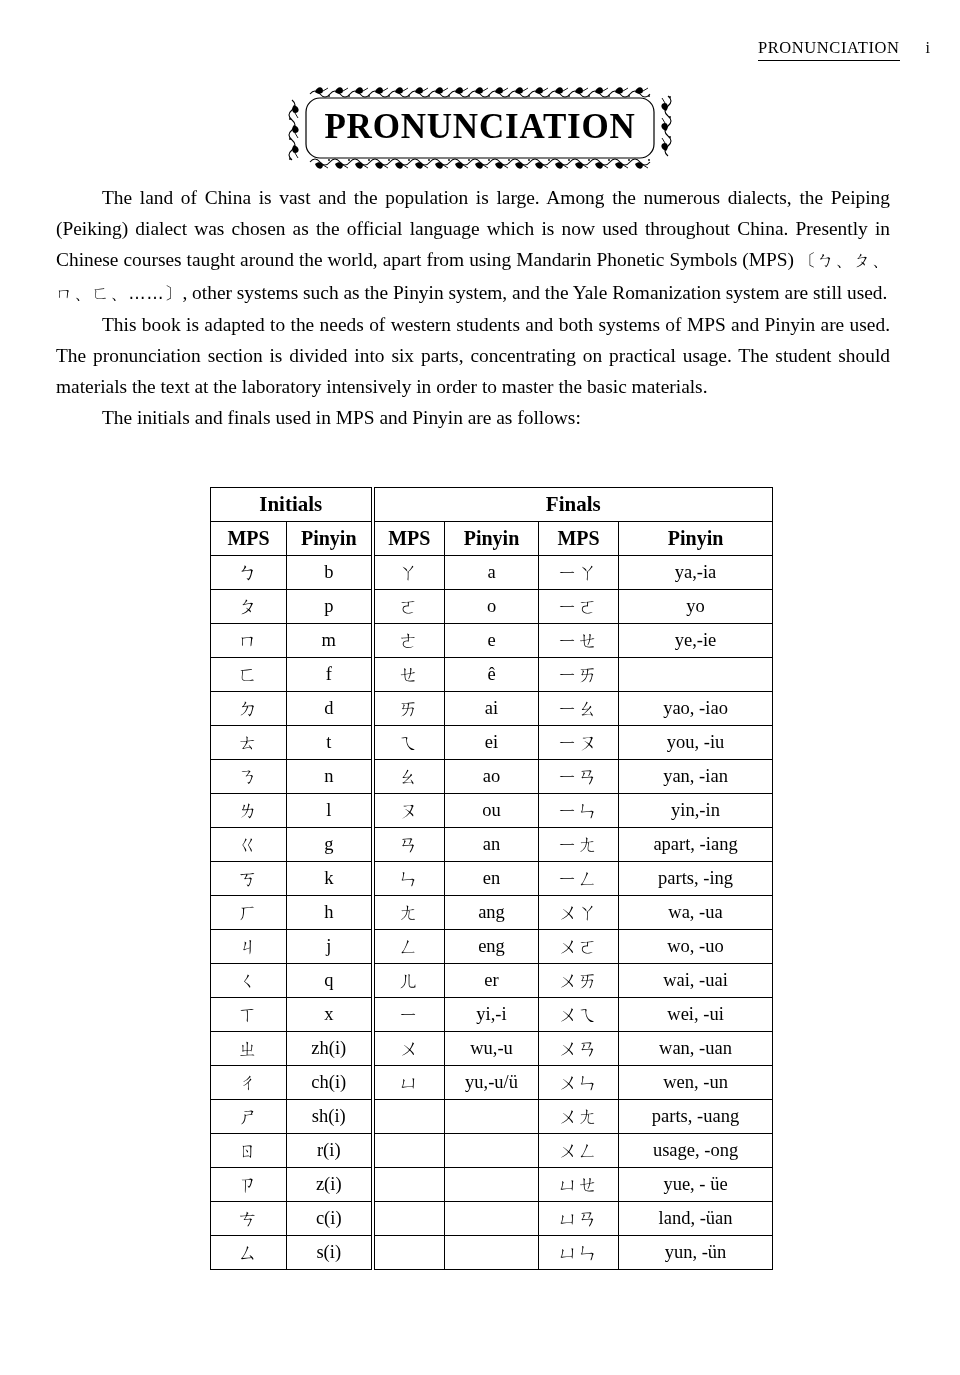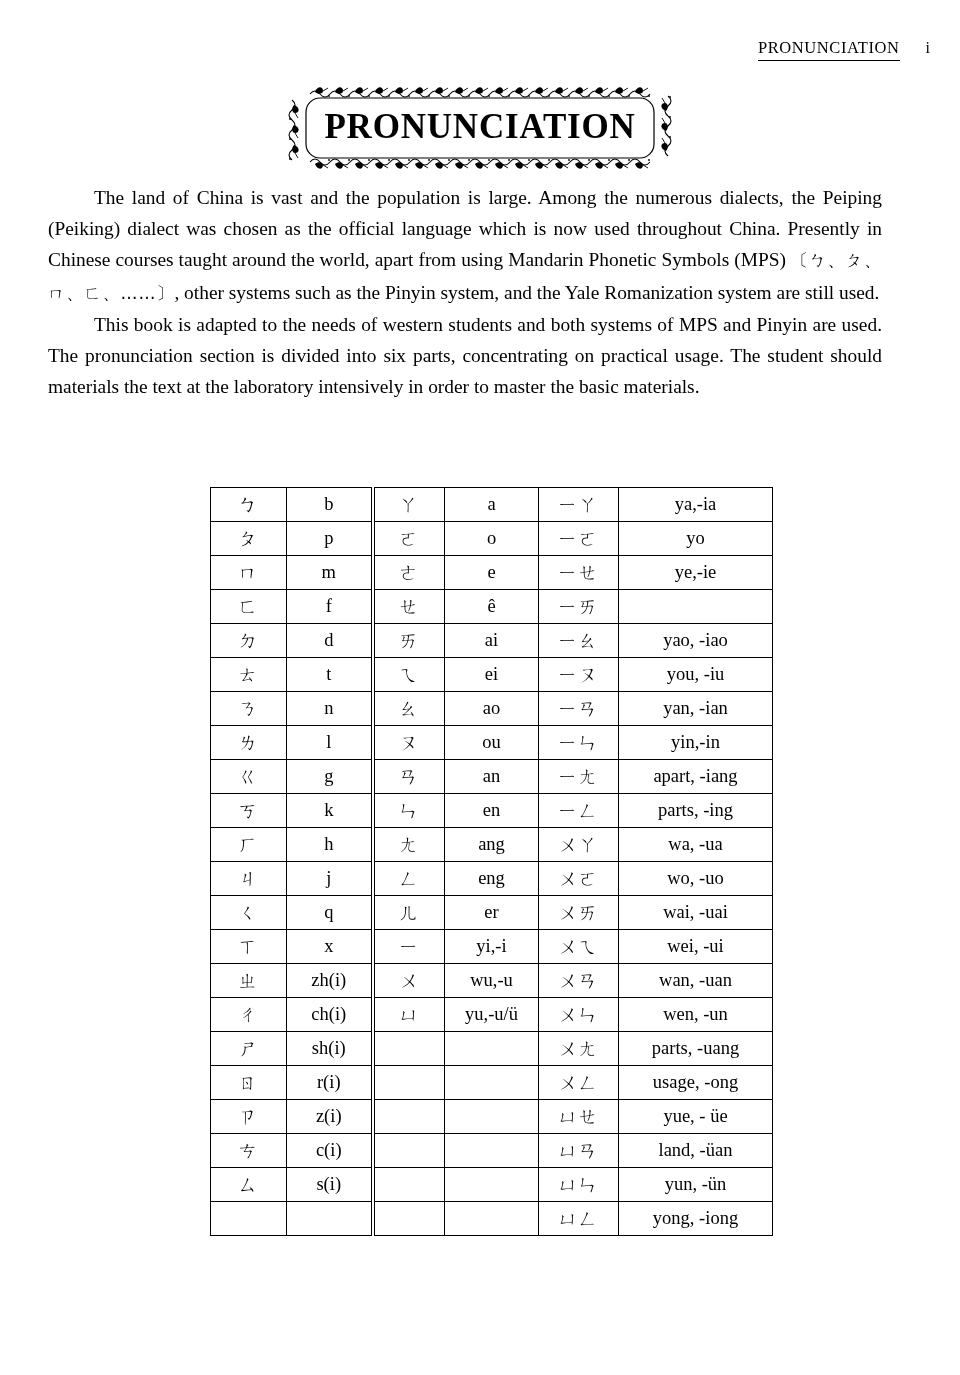--- a/index.html
+++ b/index.html
@@ -62,21 +62,21 @@
     font-size: 35px;
     font-weight: bold;
     letter-spacing: 0.8px;
     font-family: "Liberation Serif", serif;
     padding-bottom: 2px;
   }
 
   
   .body-text {
     position: absolute;
-    left: 48px;
+    left: 56px;
     top: 182px;
     width: 834px;
   }
   .body-text p {
     margin: 0 0 0 0;
     font-size: 19.4px;
     line-height: 31.2px;
     text-align: justify;
     text-indent: 46px;
     font-family: "Liberation Serif", serif;
@@ -226,33 +226,46 @@
     </g>
 
     <rect x="22" y="12" width="348" height="60" rx="14" ry="14" fill="none" stroke="#000" stroke-width="1.2"></rect>
   </svg>
   <div class="title-text">PRONUNCIATION</div>
 </div>
 
 <div class="body-text">
   <p><span>The land of China is vast and the population is large. Among the numerous dialects, the Peiping (Peiking) dialect was chosen as the official language which is now used throughout China. Presently in Chinese courses taught around the world, apart from using Mandarin Phonetic Symbols (MPS)</span> <span class="mps-inline">〔ㄅ、ㄆ、ㄇ、ㄈ、……〕</span><span>, other systems such as the Pinyin system, and the Yale Romanization system are still used.</span></p>
   <p>This book is adapted to the needs of western students and both systems of MPS and Pinyin are used. The pronunciation section is divided into six parts, concentrating on practical usage. The student should materials the text at the laboratory intensively in order to master the basic materials.</p>
+  <p class="last-line">The initials and finals used in MPS and Pinyin are as follows:</p>
 </div>
 
 <div class="chart-wrap">
   <table class="mps-table">
     <colgroup>
       <col class="c-imps">
         <col class="c-ipy">
       <col class="c-f1mps">
         <col class="c-f1py">
       <col class="c-f2mps">
         <col class="c-f2py">
     </colgroup>
     <thead>
+      <tr>
+        <th class="grp" colspan="2">Initials</th>
+        <th class="grp heavy-left" colspan="4">Finals</th>
+      </tr>
+      <tr>
+        <th class="sub dotted-right">MPS</th>
+        <th class="sub">Pinyin</th>
+        <th class="sub heavy-left">MPS</th>
+        <th class="sub">Pinyin</th>
+        <th class="sub dotted-right">MPS</th>
+        <th class="sub">Pinyin</th>
+      </tr>
     </thead>
     <tbody>
         <tr>
           <td class="mps dotted-right">ㄅ</td>
           <td class="py">b</td>
           <td class="mps heavy-left">ㄚ</td>
           <td class="py">a</td>
           <td class="mps dotted-right">ㄧㄚ</td>
           <td class="py">ya,-ia</td>
         </tr>
@@ -409,23 +422,15 @@
           <td class="py">land, -üan</td>
         </tr>
         <tr>
           <td class="mps dotted-right">ㄙ</td>
           <td class="py">s(i)</td>
           <td class="mps heavy-left"></td>
           <td class="py"></td>
           <td class="mps dotted-right">ㄩㄣ</td>
           <td class="py">yun, -ün</td>
         </tr>
-        <tr>
-          <td class="mps dotted-right"></td>
-          <td class="py"></td>
-          <td class="mps heavy-left"></td>
-          <td class="py"></td>
-          <td class="mps dotted-right">ㄩㄥ</td>
-          <td class="py">yong, -iong</td>
-        </tr>
       </tbody>
   </table>
 </div>
 
 </body></html>

